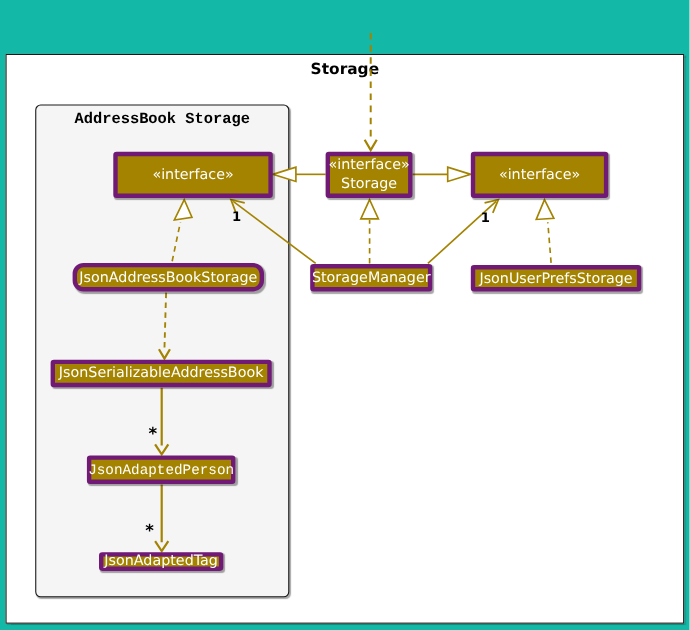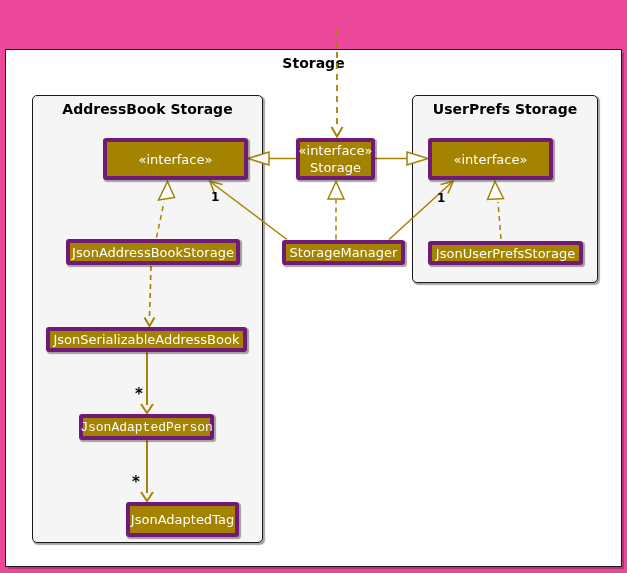--- a/index.html
+++ b/index.html
@@ -1,20 +1,20 @@
 <!DOCTYPE html>
 <html><head>
 <meta charset="utf-8">
 <style>
   html, body { margin: 0; padding: 0; background: #ffffff; }
   .canvas {
     position: relative;
     width: 627px;
     height: 573px;
-    background: #ec4899;
+    background: #14b8a6;
     font-family: "DejaVu Sans", "Liberation Sans", sans-serif;
     overflow: hidden;
   }
   .frame {
     position: absolute;
     box-sizing: border-box;
     border: 1px solid #1a1a1a;
     background: #ffffff;
   }
   .frame.inner {
@@ -69,27 +69,24 @@
 </style>
 </head>
 <body>
 
 <div class="canvas">
 
   <div class="frame outer" style="left:5px; top:49px; width:617px; height:518px;">
     <div class="frame-title">Storage</div>
   </div>
 
-  <div class="frame inner" style="left:32px; top:95px; width:231px; height:448px;">
+  <div class="frame inner" style="left:32px; top:95px; width:231px; height:448px;font-family:Liberation Mono, monospace;">
     <div class="frame-title" style="font-size:14px;">AddressBook Storage</div>
   </div>
 
-  <div class="frame inner" style="left:412px; top:95px; width:186px; height:188px;">
-    <div class="frame-title" style="font-size:14px;">UserPrefs Storage</div>
-  </div>
 
   <svg class="edge-layer" width="627" height="573">
 
     <g>
       <line x1="337" y1="30" x2="337" y2="129" stroke-width="1.8" stroke-dasharray="6,5"></line>
       <polyline points="331.5,127 337,136.5 342.5,127" stroke-width="2"></polyline>
     </g>
 
     <g>
       <line x1="269" y1="158.5" x2="296" y2="158.5" stroke-width="1.5"></line>
@@ -148,41 +145,41 @@
 
   <div class="node" style="left:296px; top:138px; width:79px; height:42px;">
     <span>«interface»</span>
     <span>Storage</span>
   </div>
 
   <div class="node" style="left:428px; top:138px; width:125px; height:42px;">
     <span>«interface»</span>
   </div>
 
-  <div class="node" style="left:66px; top:239px; width:174px; height:26px;">
+  <div class="node" style="left:66px; top:239px; width:174px; height:26px;border-radius:10px;">
     <span>JsonAddressBookStorage</span>
   </div>
 
-  <div class="node" style="left:282px; top:240px; width:123px; height:25px;">
+  <div class="node" style="left:282px; top:240px; width:111px; height:25px;">
     <span>StorageManager</span>
   </div>
 
   <div class="node" style="left:428px; top:241px; width:155px; height:24px;">
     <span>JsonUserPrefsStorage</span>
   </div>
 
   <div class="node" style="left:46px; top:327px; width:201px; height:25px;">
     <span>JsonSerializableAddressBook</span>
   </div>
 
   <div class="node" style="left:79px; top:414px; width:135px; height:26px;font-family:Liberation Mono, monospace;">
     <span>JsonAdaptedPerson</span>
   </div>
 
-  <div class="node" style="left:90px; top:502px; width:113px; height:35px;margin-left:36px;">
+  <div class="node" style="left:90px; top:502px; width:113px; height:17px;">
     <span>JsonAdaptedTag</span>
   </div>
 
   <span class="edge-label" style="left:211px; top:191px;">1</span>
   <span class="edge-label" style="left:437px; top:192px;">1</span>
   <span class="edge-label star" style="left:135px; top:387px;">*</span>
   <span class="edge-label star" style="left:132px; top:475px;">*</span>
 
 </div>
 

